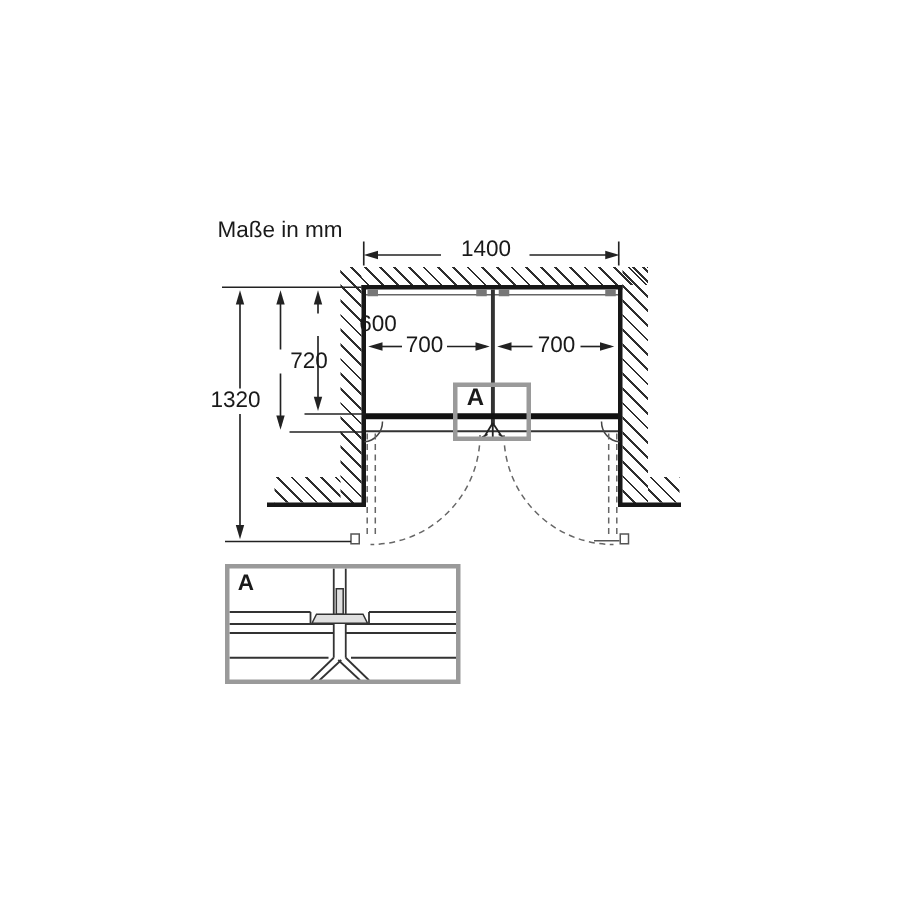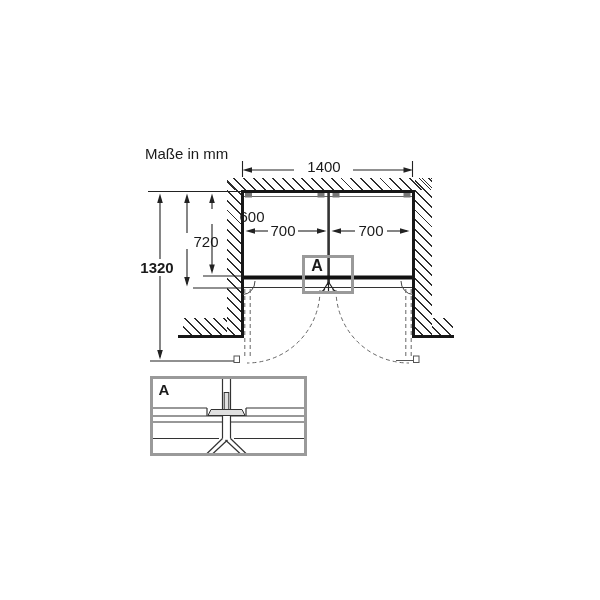--- a/index.html
+++ b/index.html
@@ -137,15 +137,15 @@
   <div class="label callout-letter" style="left:317px;top:266px;">A</div>
 
   <div class="graybox" style="left:150px;top:376px;width:151px;height:74px;"></div>
   <div class="label callout-letter" style="left:164px;top:389px;font-size:15px;">A</div>
 
   <div class="label" style="left:324px;top:166px;">1400</div>
   <div class="label" style="left:283px;top:230px;">700</div>
   <div class="label" style="left:371px;top:230px;">700</div>
   <div class="label" style="left:211px;top:216px;margin-left:41px;">600</div>
   <div class="label" style="left:186px;top:241px;margin-left:20px;">720</div>
-  <div class="label" style="left:157px;top:267px;font-weight:bold;">1320</div>
+  <div class="label" style="left:157px;top:267px;">1320</div>
 
 </div>
 
 </body></html>

